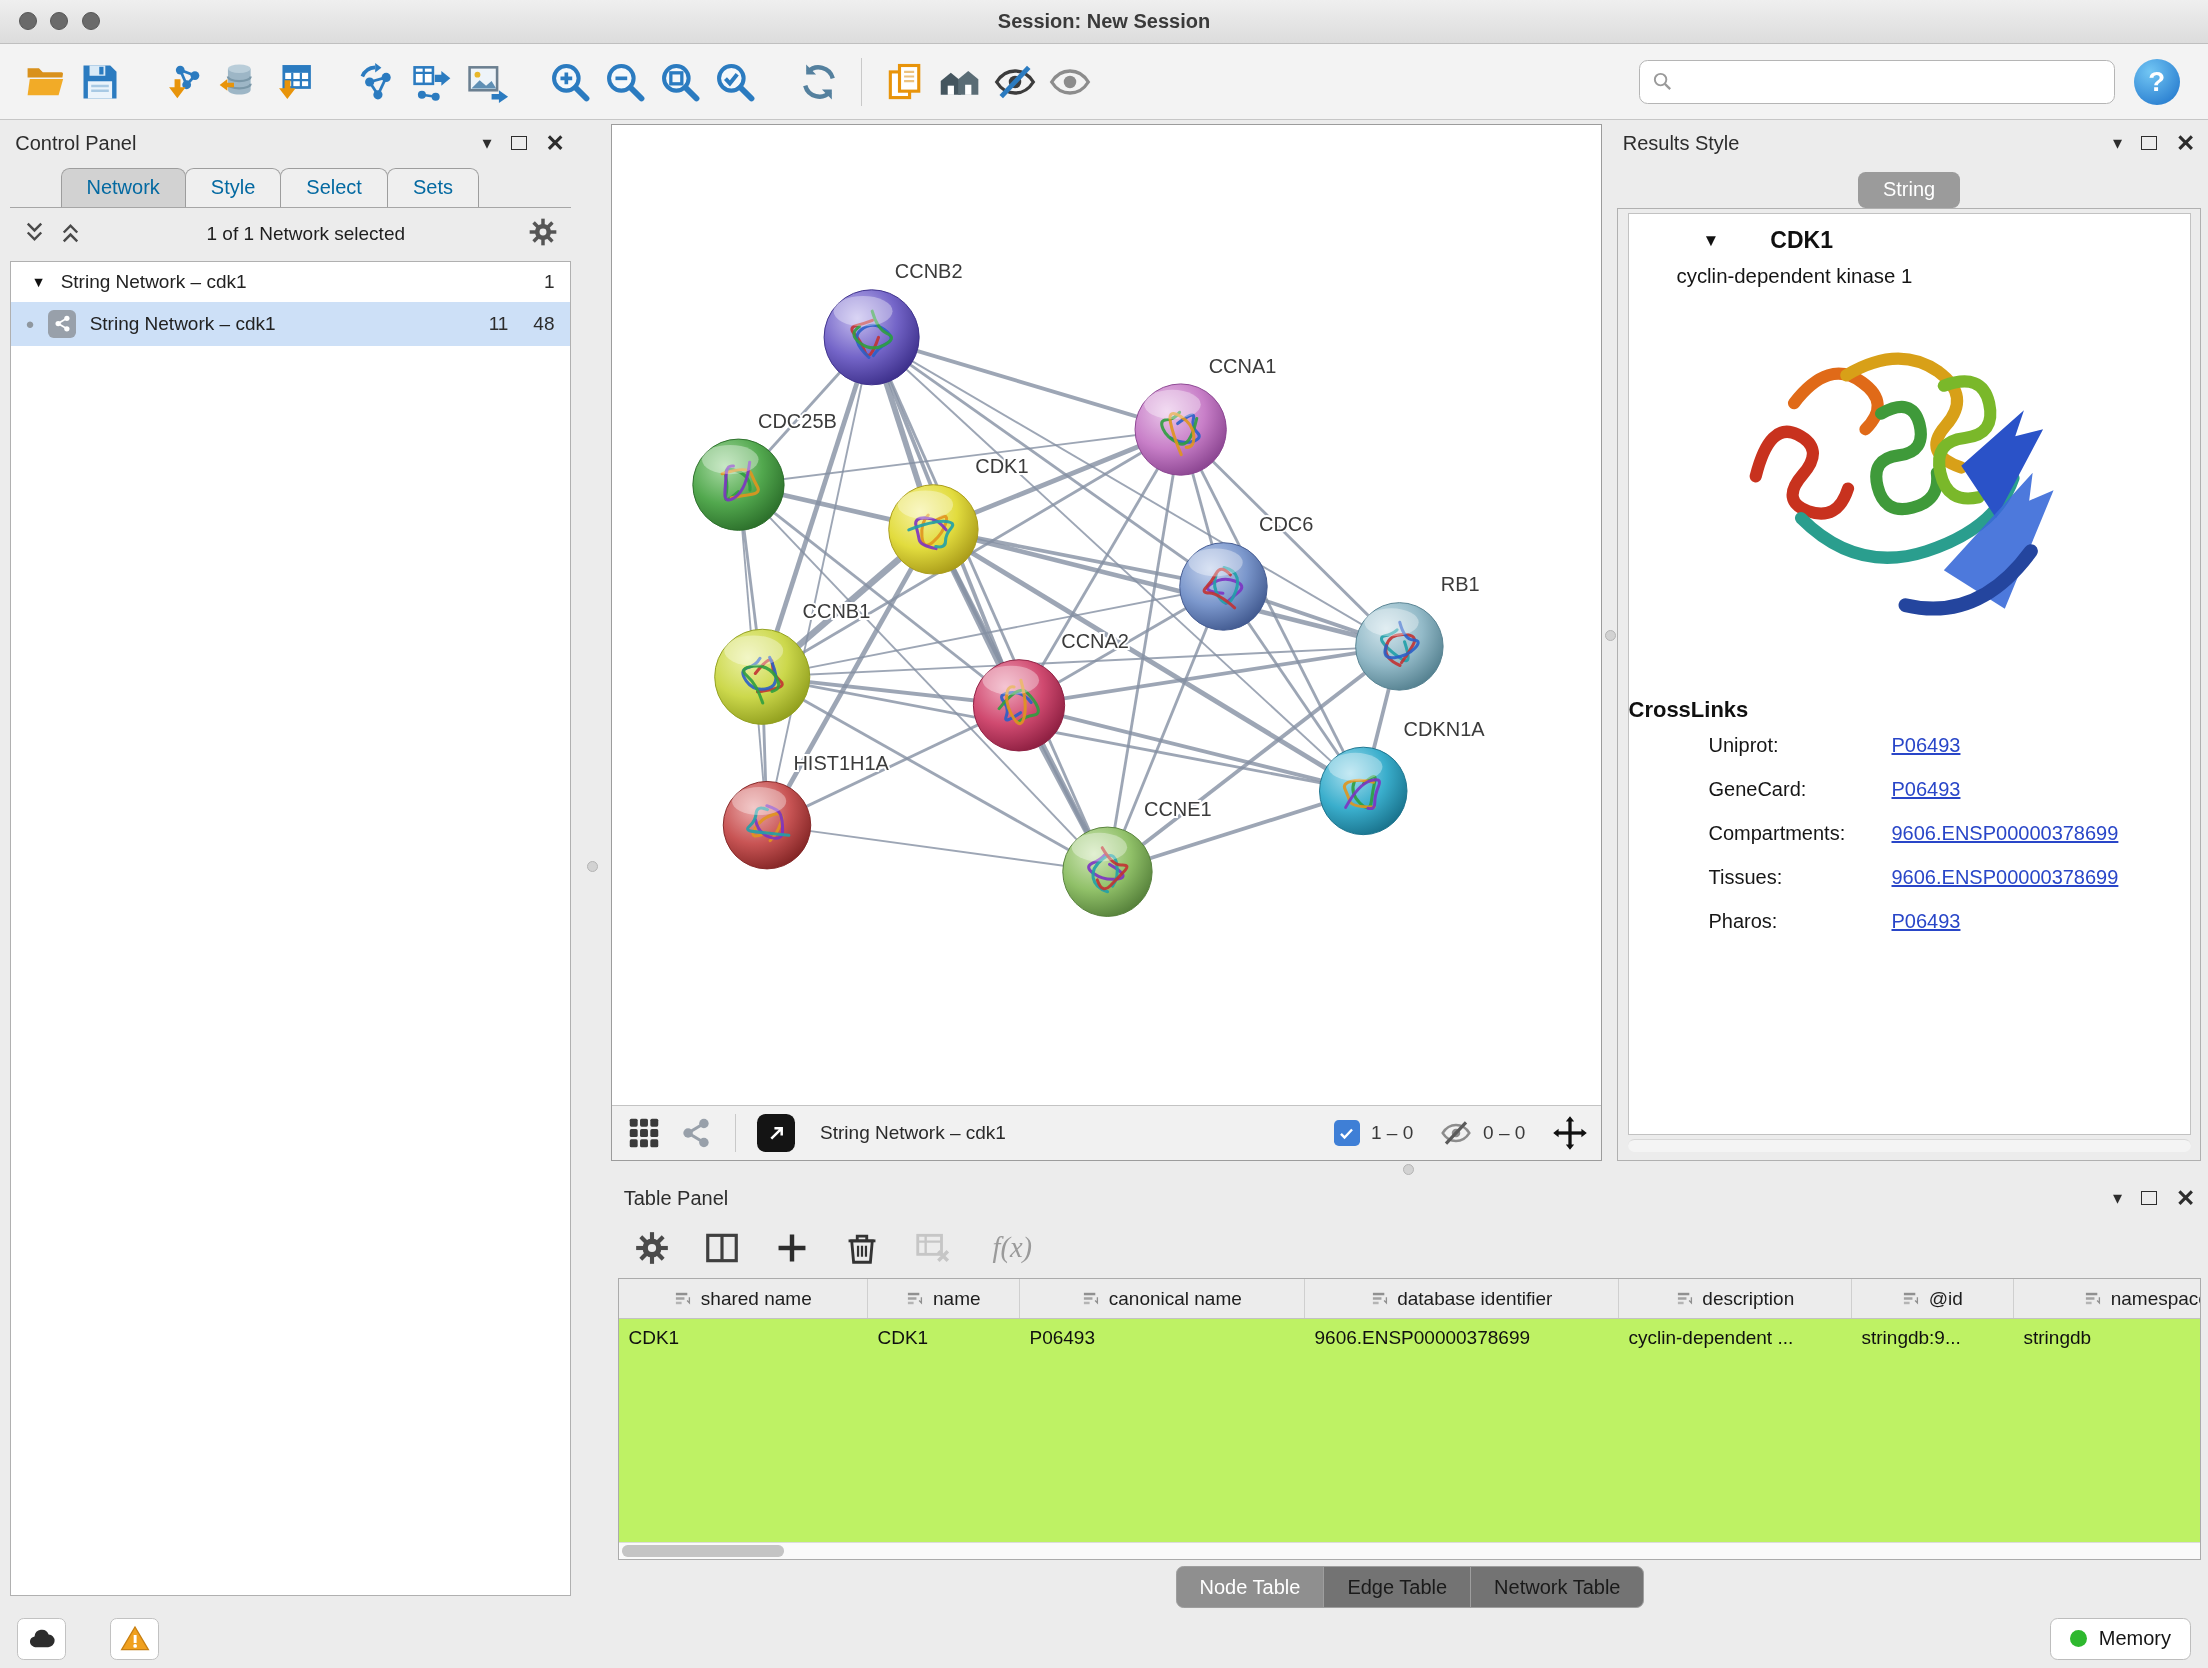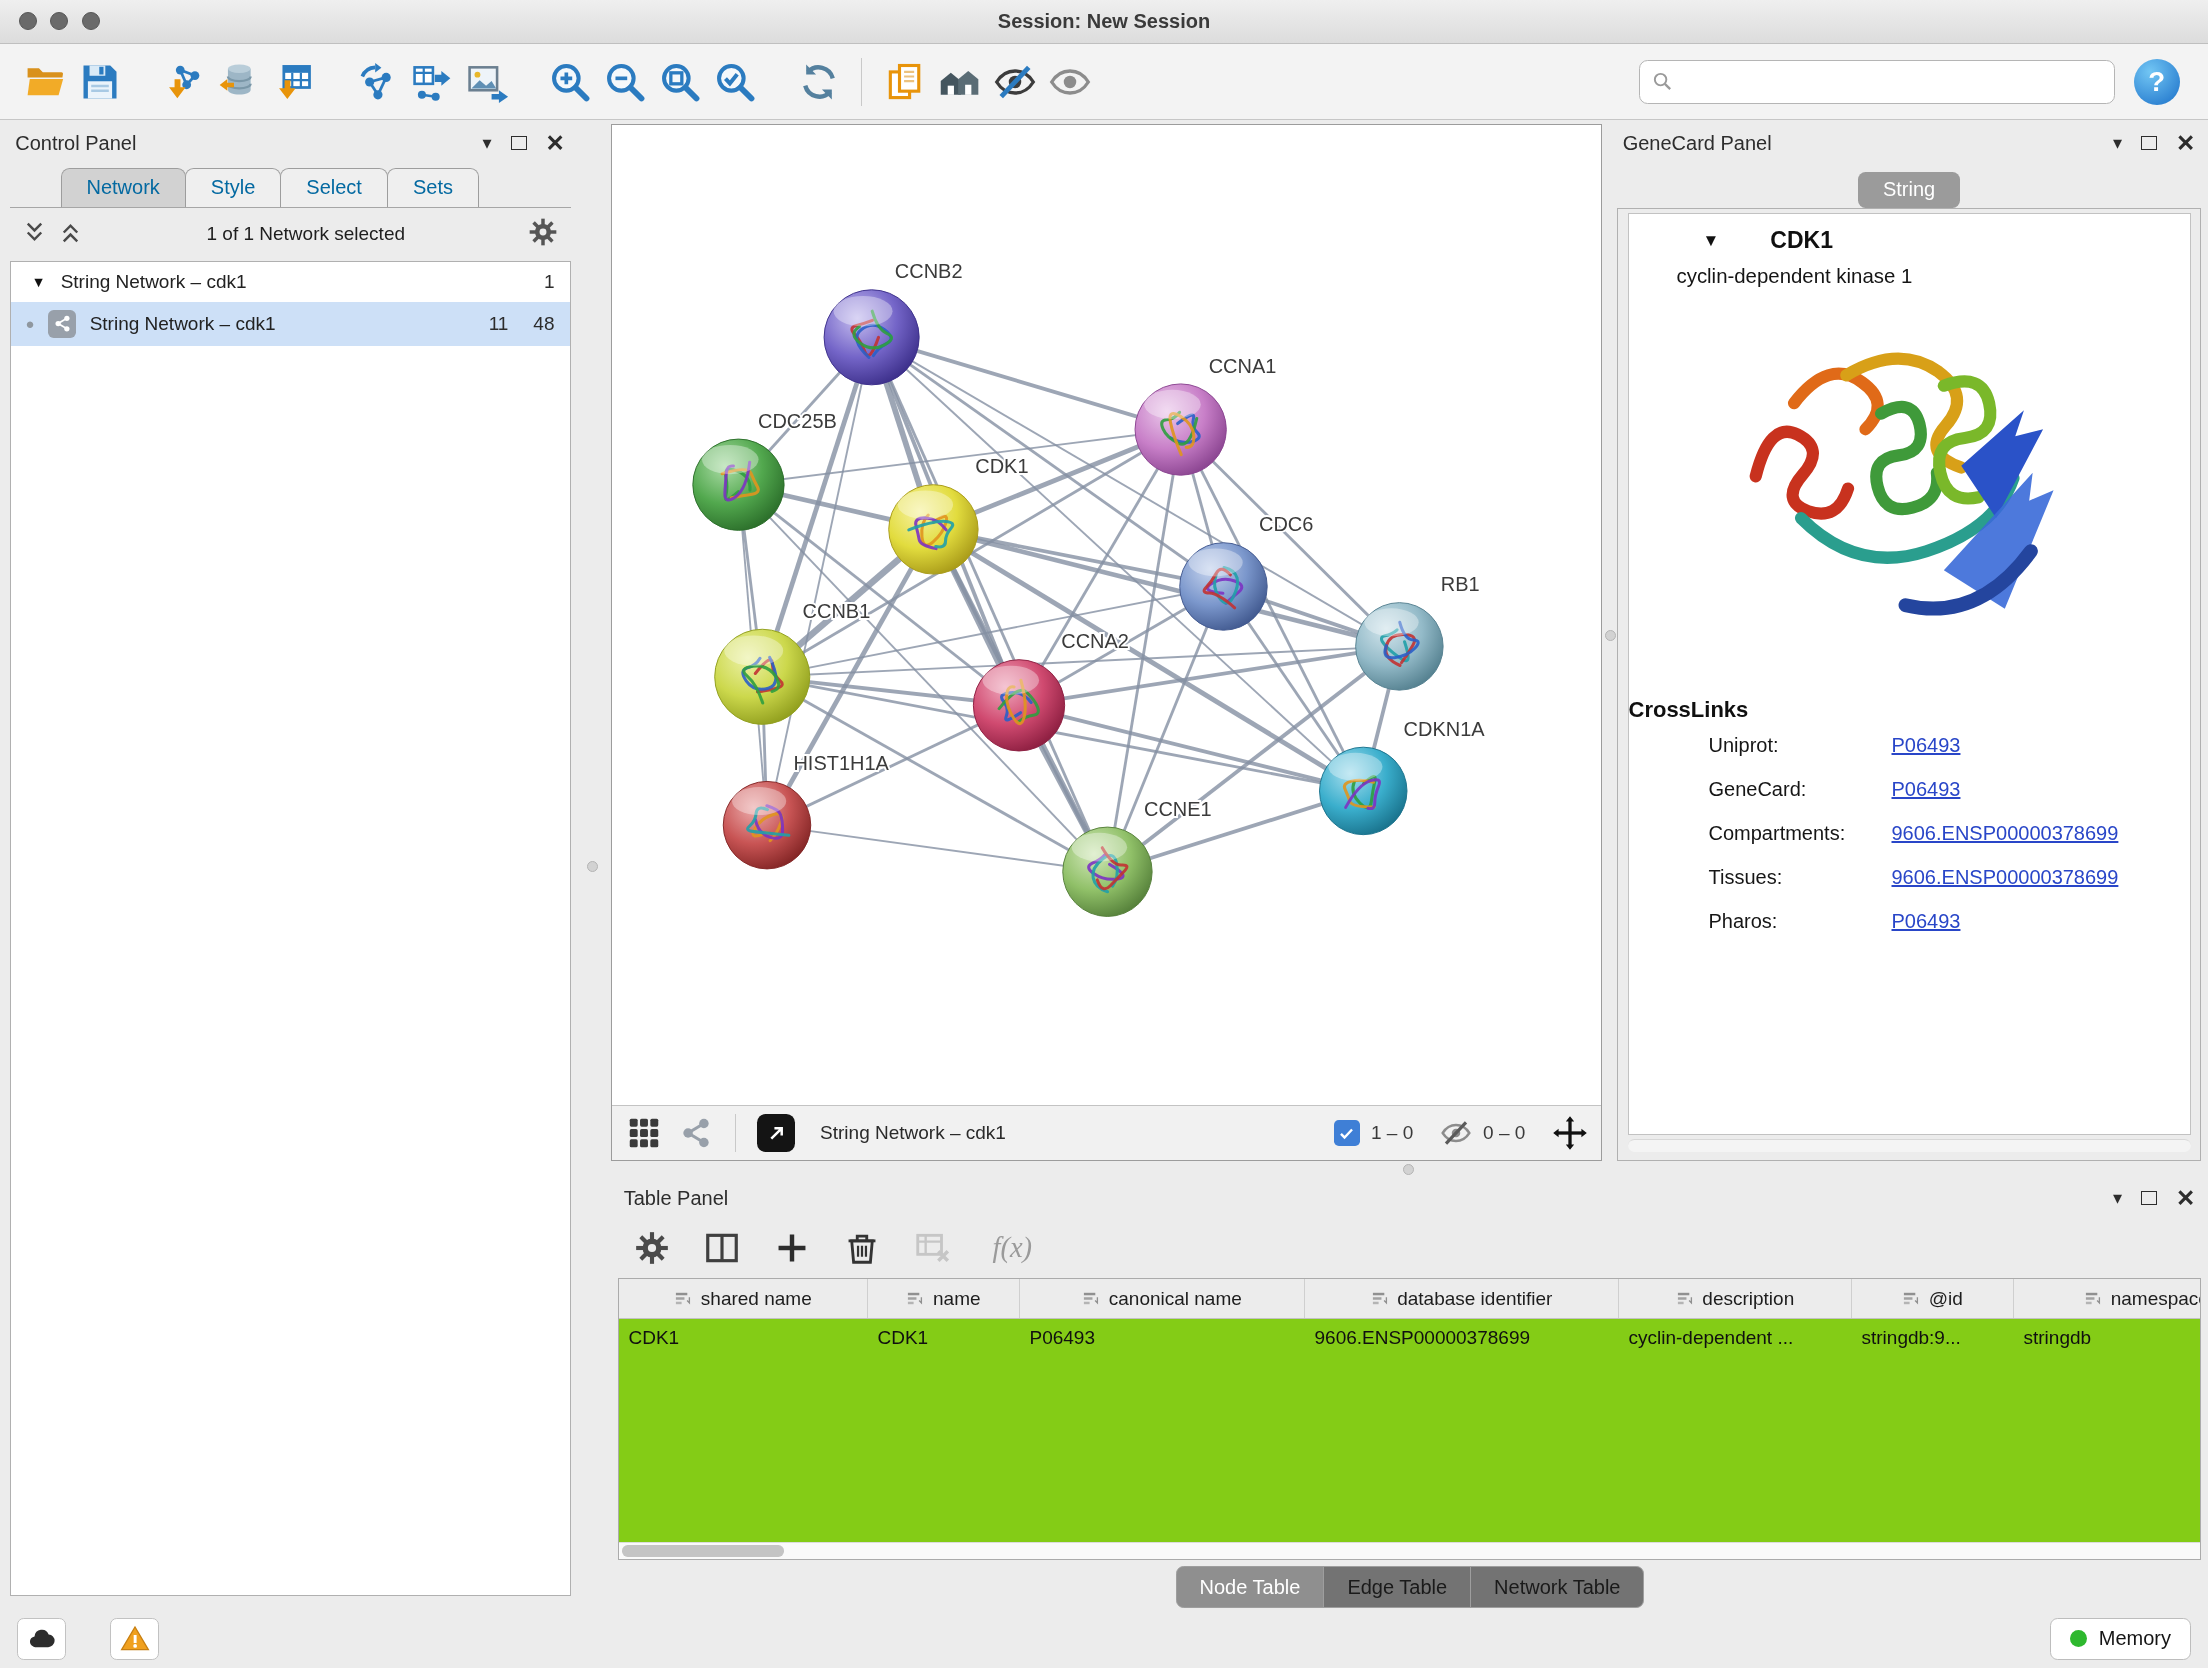--- a/index.html
+++ b/index.html
@@ -80,21 +80,21 @@
 .cl-row{display:flex;align-items:center;padding-left:80px;height:44px}
 .cl-label{width:183px;font-size:20px;color:#161616}
 .cl-link{font-size:20px;color:#2946c8;text-decoration:underline;cursor:pointer}
 #rp-hscroll{height:13.3px;background:#f4f4f4;border-top:1px solid #d8d8d8;margin:0 9.5px 7.6px 9.5px;border-radius:6.7px}
 
 
 #table-panel{position:absolute;left:618px;top:1179px;width:1583px;height:430px;display:flex;flex-direction:column}
 #tp-toolbar{height:61px;display:flex;align-items:center;gap:32px;padding-left:15px}
 #tp-toolbar .tpi svg{width:38px;height:38px;display:block}
 #fx-label{font-size:28.5px;font-style:italic;color:#9a9a9a;font-family:"Liberation Serif",serif;margin-left:9.5px}
-#tp-box{flex:1;border:1px solid #ababab;background:#84cc16;overflow:hidden;display:flex;flex-direction:column}
+#tp-box{flex:1;border:1px solid #ababab;background:#bef264;overflow:hidden;display:flex;flex-direction:column}
 #table-header-row{display:flex;height:40px;background:#ececec;border-bottom:1px solid #c2c2c2;flex:0 0 auto}
 .th{display:flex;align-items:center;justify-content:center;gap:7.6px;font-size:19px;color:#1d1d1d;border-right:1px solid #cfcfcf;flex:0 0 auto;overflow:hidden;white-space:nowrap}
 .th-icon{width:19px;height:19px;flex:0 0 auto}
 #table-body{flex:1;overflow:hidden}
 .tr{display:flex;height:38px}
 .td{display:flex;align-items:center;padding-left:9.5px;font-size:19px;color:#101010;flex:0 0 auto;overflow:hidden;white-space:nowrap}
 #tp-hscroll-track{height:17px;border-top:1px solid #dcdcdc;background:#fafafa;display:flex;align-items:center;padding:0 2.9px;flex:0 0 auto}
 #tp-hscroll-thumb{width:162px;height:11.4px;background:#c4c4c4;border-radius:5.7px}
 #table-tab-bar{height:49px;display:flex;justify-content:center;align-items:center;padding-top:5.7px}
 .tp-tab{font-size:20px;padding:8.6px 23px;border:1px solid #9e9e9e;background:#737373;color:#1a1a1a;margin-right:-1px}
@@ -602,21 +602,21 @@
               <line x1="3.5" y1="12" x2="20.5" y2="12" stroke="#111" stroke-width="2.2"></line>
               <path d="M12 0.8l2.8 3.6H9.2zM12 23.2l2.8-3.6H9.2zM0.8 12l3.6-2.8v5.6zM23.2 12l-3.6-2.8v5.6z" fill="#111"></path>
             </svg>
       </span>
     </span>
   </div>
 </div>
 
 <div id="results-panel">
   <div class="panel-header">
-    <span>GeneCard Panel</span>
+    <span>Results Style</span>
     <span class="ph-icons">
       <span class="ph-tri">▾</span>
       <span class="ph-float"></span>
       <span class="ph-close">✕</span>
     </span>
   </div>
   <div id="rp-badge-row">
         <span id="rp-badge">String</span>
       </div>
   <div id="rp-box">

